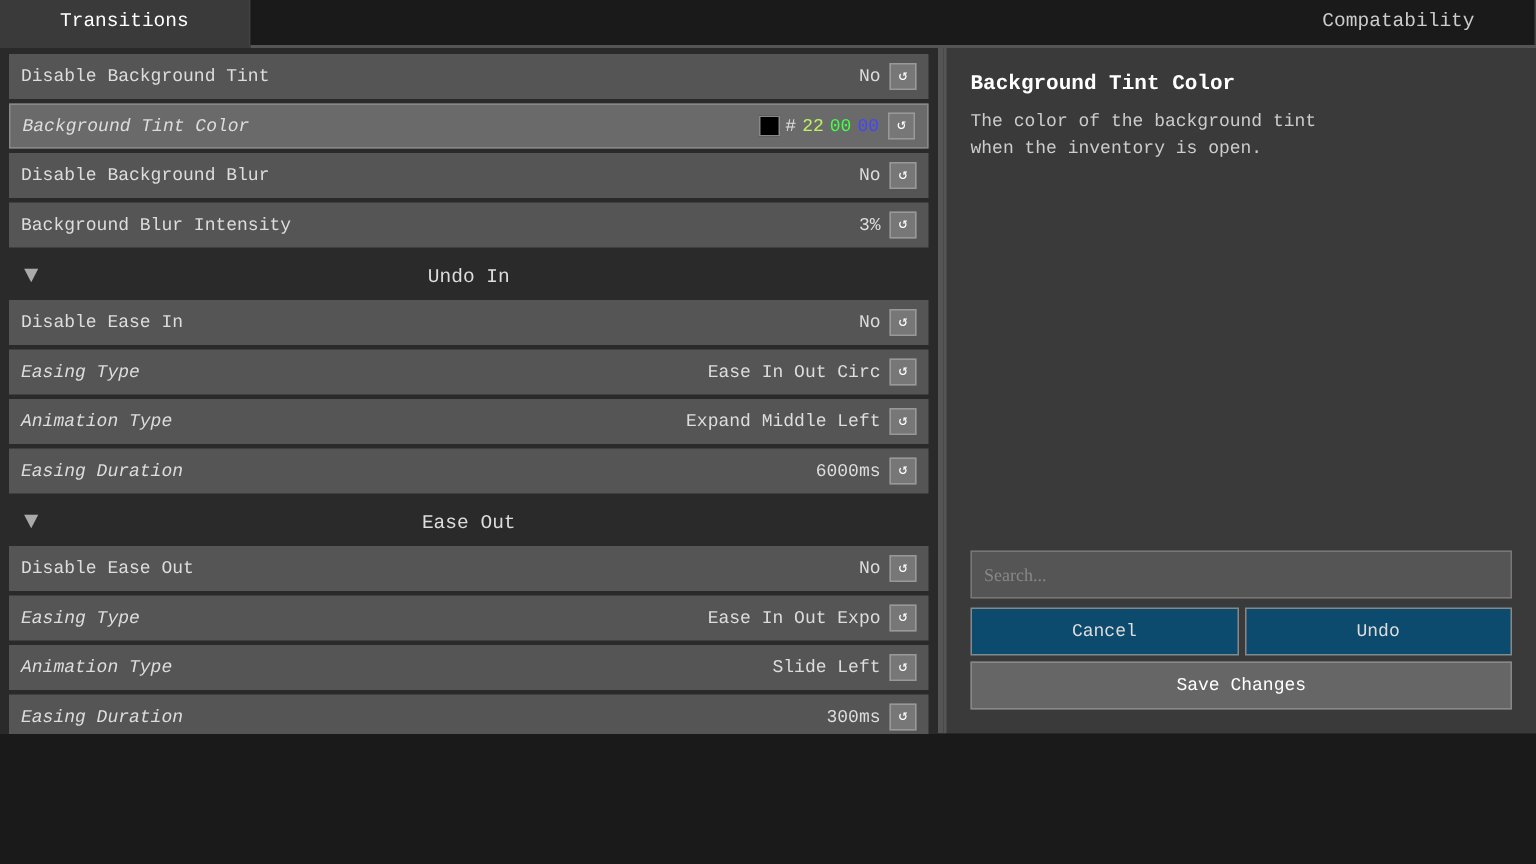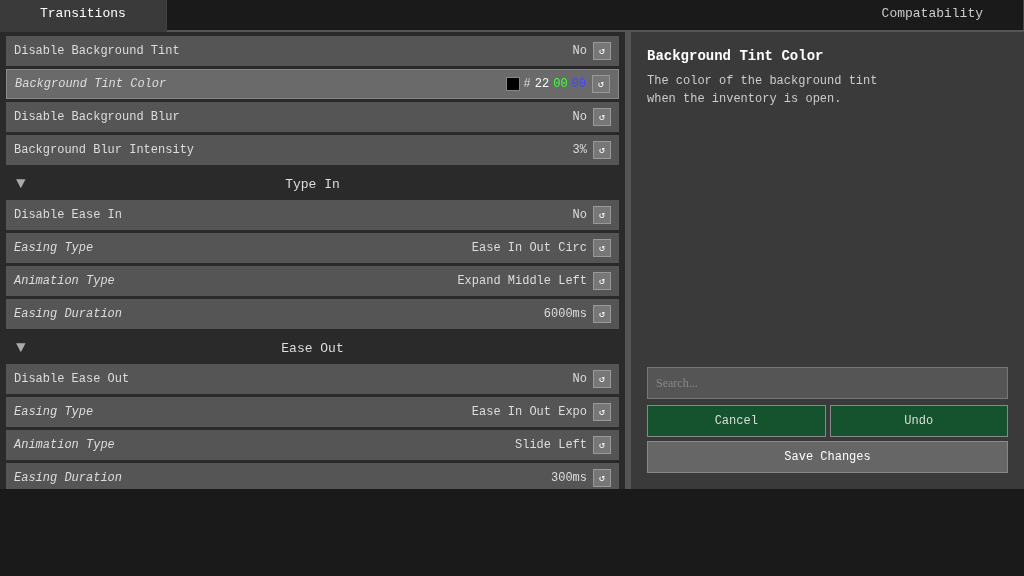--- a/index.html
+++ b/index.html
@@ -109,21 +109,21 @@
     }
 
     .color-swatch {
       width: 14px;
       height: 14px;
       background: #000;
       border: 1px solid #888;
       display: inline-block;
     }
 
-    .color-text-r { color: #ffffff; }
+    .color-text-r { color: #bef264; }
     .color-text-g { color: #44ff44; }
     .color-text-b { color: #4444ff; }
 
     .reset-btn {
       width: 18px;
       height: 18px;
       background: #777;
       border: 1px solid #999;
       color: #fff;
       font-size: 10px;
@@ -200,21 +200,21 @@
 
     .button-row {
       display: flex;
       gap: 4px;
       margin-bottom: 4px;
     }
 
     .btn {
       flex: 1;
       height: 32px;
-      background: #14532d;
+      background: #0c4a6e;
       border: 1px solid #888;
       color: #ddd;
       font-family: 'Courier New', monospace;
       font-size: 12px;
       cursor: pointer;
       display: flex;
       align-items: center;
       justify-content: center;
     }
 
@@ -276,21 +276,21 @@
       </div>
 
       <div class="setting-row">
         <span class="setting-label">Background Blur Intensity</span>
         <span class="setting-value">3%</span>
         <div class="reset-btn">↺</div>
       </div>
 
       <div class="section-header">
         <span class="section-arrow">▼</span>
-        <span>Type In</span>
+        <span>Undo In</span>
       </div>
 
       <div class="setting-row">
         <span class="setting-label">Disable Ease In</span>
         <span class="setting-value">No</span>
         <div class="reset-btn">↺</div>
       </div>
 
       <div class="setting-row">
         <span class="setting-label" style="font-style:italic;">Easing Type</span>

